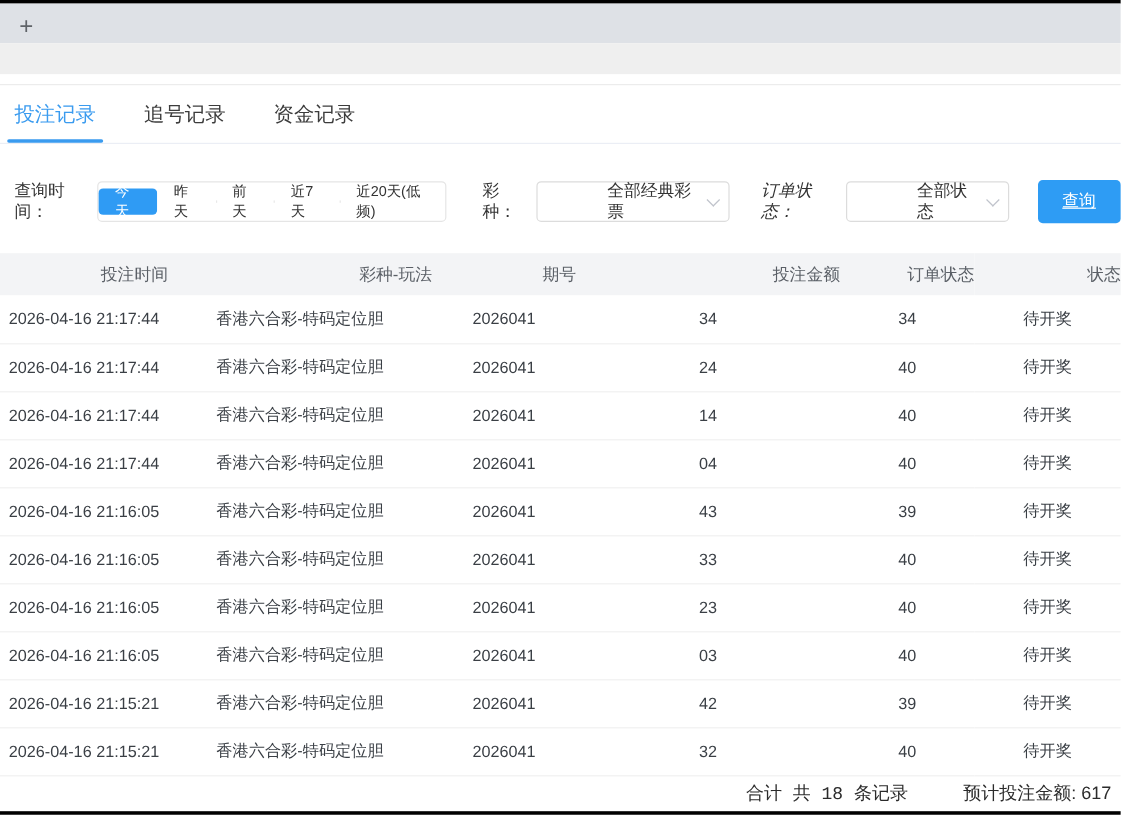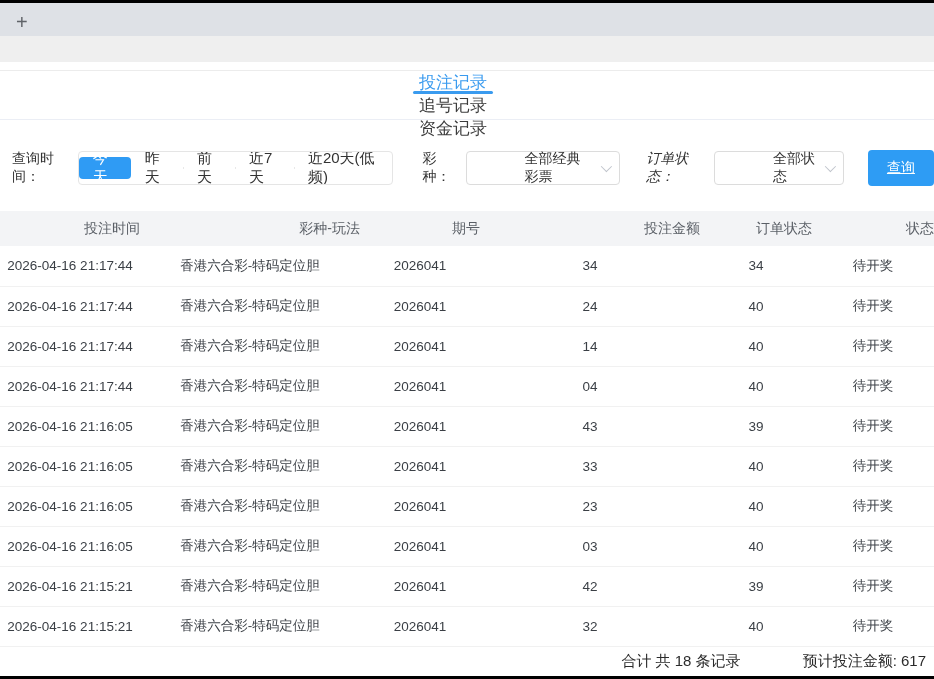--- a/index.html
+++ b/index.html
@@ -21,34 +21,34 @@
     white-space:nowrap; overflow:hidden; }
   .tab-close { font-size:12px; color:#5f6368; padding:2px 4px; cursor:pointer; }
   .new-tab { font-size:20px; color:#5f6368; margin-left:10px; margin-bottom:4px;
     line-height:20px; padding:0 6px; cursor:pointer; }
   .toolbar { height:26px; background:#efefef; }
 
   
   .content { background:#fff; }
   .content-gap { height:8px; }
   .nav-tabs { height:50px; border-top:1px solid #ececec; border-bottom:1px solid #ebeef5;
-    display:flex; align-items:center; padding-left:12px;flex-direction:column; }
+    display:flex; align-items:flex-end; padding-left:12px; }
   .nav-tab { font-size:17px; color:#3c3c3c; margin-right:40px; height:100%;
     display:flex; align-items:center; position:relative; cursor:pointer; }
   .nav-tab.active { color:#3a9bef; }
   .nav-tab.active .underline { position:absolute; left:-6px; right:-6px; bottom:0;
     height:3px; background:#3a9bef; border-radius:2px; }
 
   
   .filter-row { margin-top:30px; height:36px; display:flex; align-items:center;
     padding-left:12px; }
   .filter-label { font-size:14px; color:#333; }
   .time-group { display:flex; align-items:center; height:34px;
     border:1px solid #e5e5e5; border-radius:4px; margin-left:4px; overflow:hidden; }
-  .time-opt { font-size:15px; color:#333; padding:0 14px; height:22px;
+  .time-opt { font-size:12px; color:#333; padding:0 14px; height:22px;
     display:flex; align-items:center; cursor:pointer; position:relative; background:#fff; }
   .time-opt + .time-opt::before { content:""; position:absolute; left:0; top:10px;
     bottom:10px; width:1px; background:#e8e8e8; }
   .time-opt.active { background:#2f9bf4; color:#fff; border-radius:4px; }
   .time-opt.active::before, .time-opt.active + .time-opt::before { display:none; }
   .lottery-label { margin-left:30px; }
   .select-box { height:34px; border:1px solid #dcdcdc; border-radius:4px;
     display:flex; align-items:center; padding:0 10px 0 14px; margin-left:6px;
     cursor:pointer; background:#fff; }
   .select-value { font-size:14px; color:#333;margin-left:44px; }
@@ -63,21 +63,21 @@
   
   table { width:934px; border-collapse:collapse; margin-top:25px; table-layout:fixed; }
   thead th { height:35px; background:#f3f4f6; font-weight:normal; font-size:14px;
     color:#5a5f66; text-align:right; }
   tbody td { height:40px; font-size:13.5px; color:#3a3f45; text-align:center;
     border-bottom:1px solid #f1f1f1; white-space:nowrap; }
 
   
   .summary { height:29px; display:flex; align-items:center; justify-content:flex-end;
     padding-right:8px; font-size:15px; color:#2b2b2b; }
-  .summary .total { margin-right:62px; }
+  .summary .total { margin-right:46px;font-family:Liberation Mono, monospace; }
 </style>
 </head>
 <body>
 
 <div class="top-black"></div>
 
 <div class="tabstrip">
   <span class="new-tab">+</span>
 </div>
 

